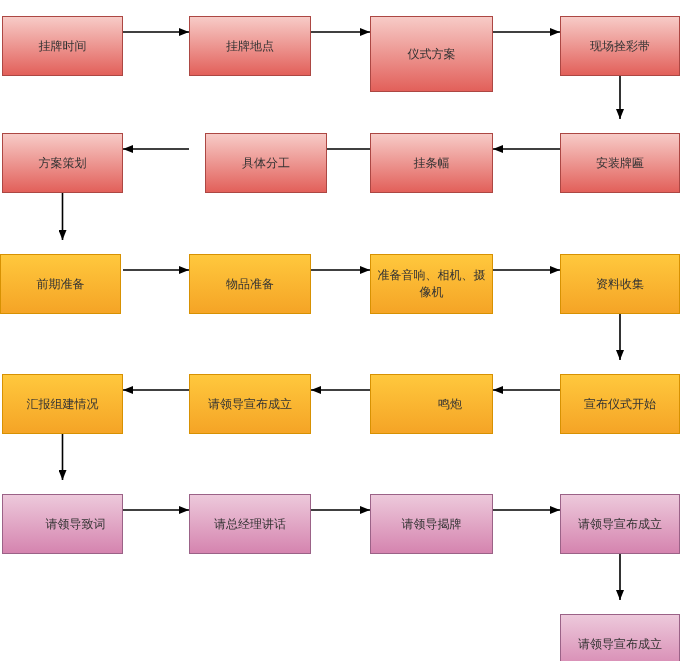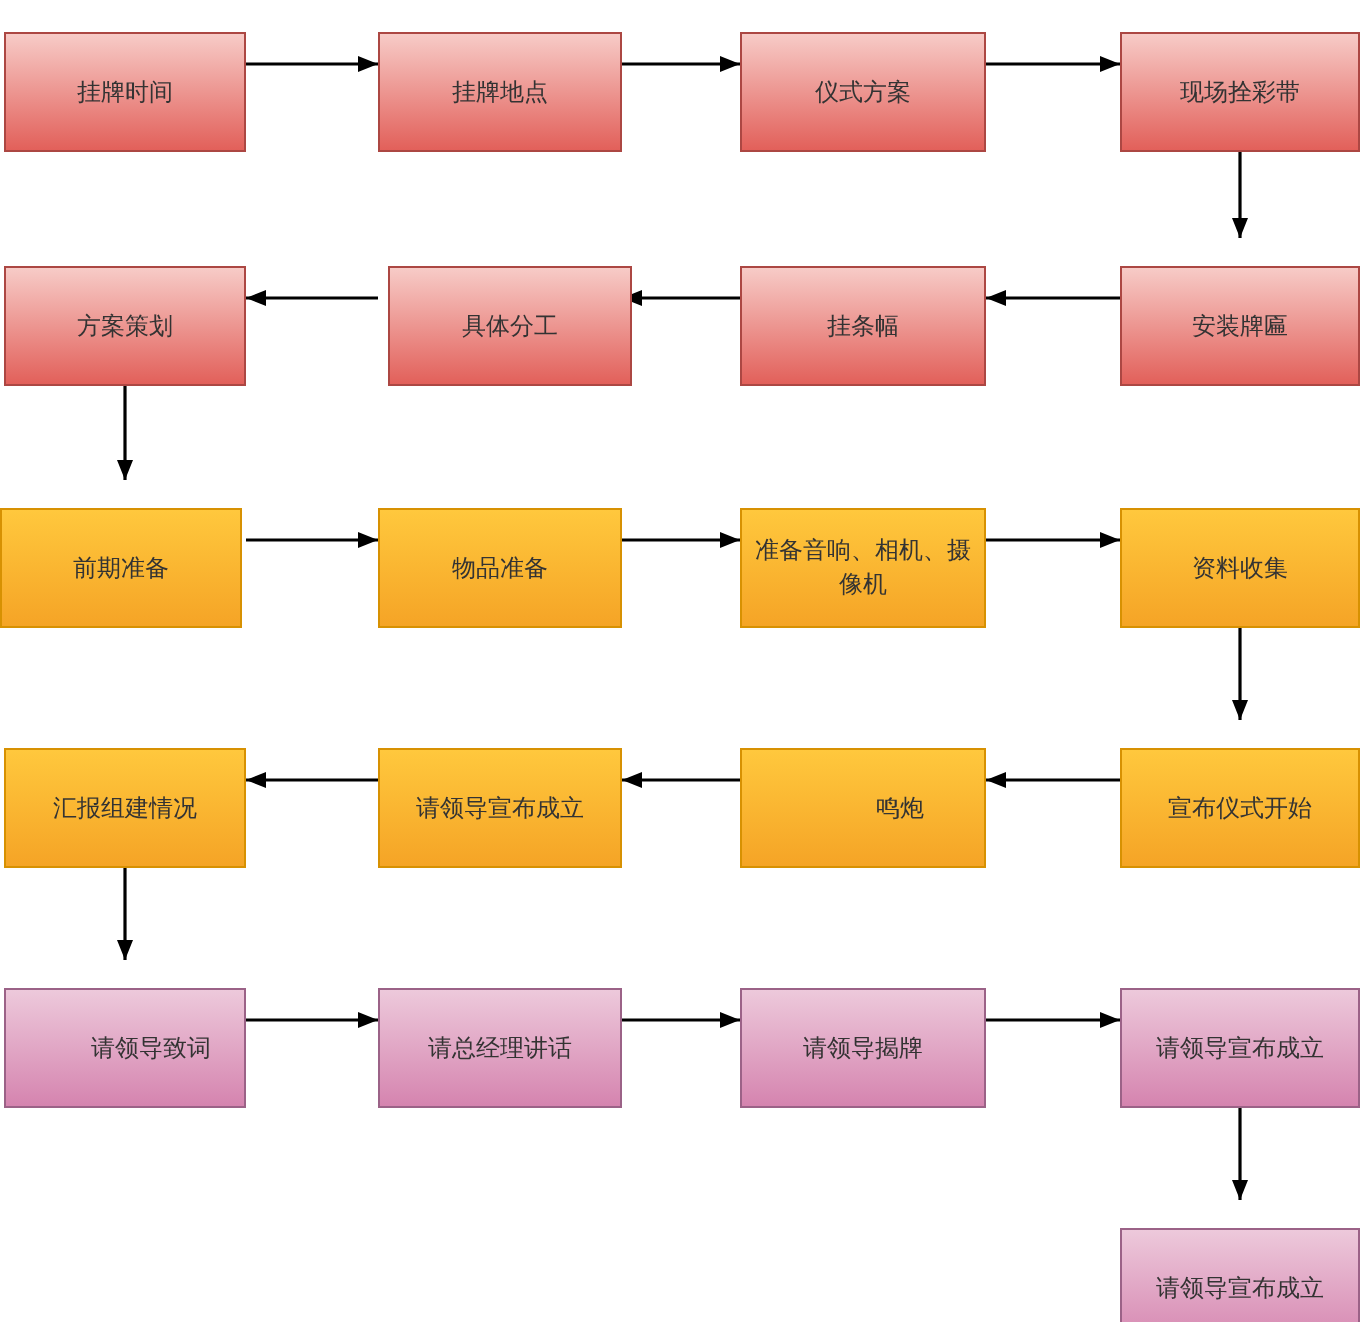--- a/index.html
+++ b/index.html
@@ -66,24 +66,24 @@
         <line x1="62.5" y1="420" x2="62.5" y2="480" stroke="#000000" stroke-width="1.6" marker-end="url(#arrowhead)"></line>
         <line x1="123" y1="510" x2="189" y2="510" stroke="#000000" stroke-width="1.6" marker-end="url(#arrowhead)"></line>
         <line x1="311" y1="510" x2="370" y2="510" stroke="#000000" stroke-width="1.6" marker-end="url(#arrowhead)"></line>
         <line x1="493" y1="510" x2="560" y2="510" stroke="#000000" stroke-width="1.6" marker-end="url(#arrowhead)"></line>
         <line x1="620" y1="540" x2="620" y2="600" stroke="#000000" stroke-width="1.6" marker-end="url(#arrowhead)"></line>
       </g>
   </svg>
   <div id="node-layer">
       <div class="node" style="left: 2px; top: 2px; width: 121px; height: 60px; background: linear-gradient(rgb(247, 203, 199) 0%, rgb(226, 96, 90) 100%); border-color: rgb(172, 71, 67); color: rgb(51, 51, 51);">挂牌时间</div>
       <div class="node" style="left: 189px; top: 2px; width: 122px; height: 60px; background: linear-gradient(rgb(247, 203, 199) 0%, rgb(226, 96, 90) 100%); border-color: rgb(172, 71, 67); color: rgb(51, 51, 51);">挂牌地点</div>
-      <div class="node" style="left: 370px; top: 2px; width: 123px; height: 60px; background: linear-gradient(rgb(247, 203, 199) 0%, rgb(226, 96, 90) 100%); border-color: rgb(172, 71, 67); color: rgb(51, 51, 51);">仪式方案</div>
+      <div class="node" style="left: 370px; top: 2px; width: 123px; height: 76px; background: linear-gradient(rgb(247, 203, 199) 0%, rgb(226, 96, 90) 100%); border-color: rgb(172, 71, 67); color: rgb(51, 51, 51);">仪式方案</div>
       <div class="node" style="left: 560px; top: 2px; width: 120px; height: 60px; background: linear-gradient(rgb(247, 203, 199) 0%, rgb(226, 96, 90) 100%); border-color: rgb(172, 71, 67); color: rgb(51, 51, 51);">现场拴彩带</div>
       <div class="node" style="left: 2px; top: 119px; width: 121px; height: 60px; background: linear-gradient(rgb(247, 203, 199) 0%, rgb(226, 96, 90) 100%); border-color: rgb(172, 71, 67); color: rgb(51, 51, 51);">方案策划</div>
-      <div class="node" style="left: 194px; top: 119px; width: 122px; height: 60px; background: linear-gradient(rgb(247, 203, 199) 0%, rgb(226, 96, 90) 100%); border-color: rgb(172, 71, 67); color: rgb(51, 51, 51);">具体分工</div>
+      <div class="node" style="left: 205px; top: 119px; width: 122px; height: 60px; background: linear-gradient(rgb(247, 203, 199) 0%, rgb(226, 96, 90) 100%); border-color: rgb(172, 71, 67); color: rgb(51, 51, 51);">具体分工</div>
       <div class="node" style="left: 370px; top: 119px; width: 123px; height: 60px; background: linear-gradient(rgb(247, 203, 199) 0%, rgb(226, 96, 90) 100%); border-color: rgb(172, 71, 67); color: rgb(51, 51, 51);">挂条幅</div>
       <div class="node" style="left: 560px; top: 119px; width: 120px; height: 60px; background: linear-gradient(rgb(247, 203, 199) 0%, rgb(226, 96, 90) 100%); border-color: rgb(172, 71, 67); color: rgb(51, 51, 51);">安装牌匾</div>
       <div class="node" style="left: 0; top: 240px; width: 121px; height: 60px; background: linear-gradient(rgb(255, 200, 61) 0%, rgb(245, 164, 38) 100%); border-color: rgb(215, 145, 2); color: rgb(51, 51, 51);">前期准备</div>
       <div class="node" style="left: 189px; top: 240px; width: 122px; height: 60px; background: linear-gradient(rgb(255, 200, 61) 0%, rgb(245, 164, 38) 100%); border-color: rgb(215, 145, 2); color: rgb(51, 51, 51);">物品准备</div>
       <div class="node" style="left: 370px; top: 240px; width: 123px; height: 60px; background: linear-gradient(rgb(255, 200, 61) 0%, rgb(245, 164, 38) 100%); border-color: rgb(215, 145, 2); color: rgb(51, 51, 51);">准备音响、相机、摄像机</div>
       <div class="node" style="left: 560px; top: 240px; width: 120px; height: 60px; background: linear-gradient(rgb(255, 200, 61) 0%, rgb(245, 164, 38) 100%); border-color: rgb(215, 145, 2); color: rgb(51, 51, 51);">资料收集</div>
       <div class="node" style="left: 2px; top: 360px; width: 121px; height: 60px; background: linear-gradient(rgb(255, 200, 61) 0%, rgb(245, 164, 38) 100%); border-color: rgb(215, 145, 2); color: rgb(51, 51, 51);">汇报组建情况</div>
       <div class="node" style="left: 189px; top: 360px; width: 122px; height: 60px; background: linear-gradient(rgb(255, 200, 61) 0%, rgb(245, 164, 38) 100%); border-color: rgb(215, 145, 2); color: rgb(51, 51, 51);">请领导宣布成立</div>
       <div class="node" style="left: 370px; top: 360px; width: 123px; height: 60px; background: linear-gradient(rgb(255, 200, 61) 0%, rgb(245, 164, 38) 100%); border-color: rgb(215, 145, 2); color: rgb(51, 51, 51); padding-left: 43px;">鸣炮</div>
       <div class="node" style="left: 560px; top: 360px; width: 120px; height: 60px; background: linear-gradient(rgb(255, 200, 61) 0%, rgb(245, 164, 38) 100%); border-color: rgb(215, 145, 2); color: rgb(51, 51, 51);">宣布仪式开始</div>

